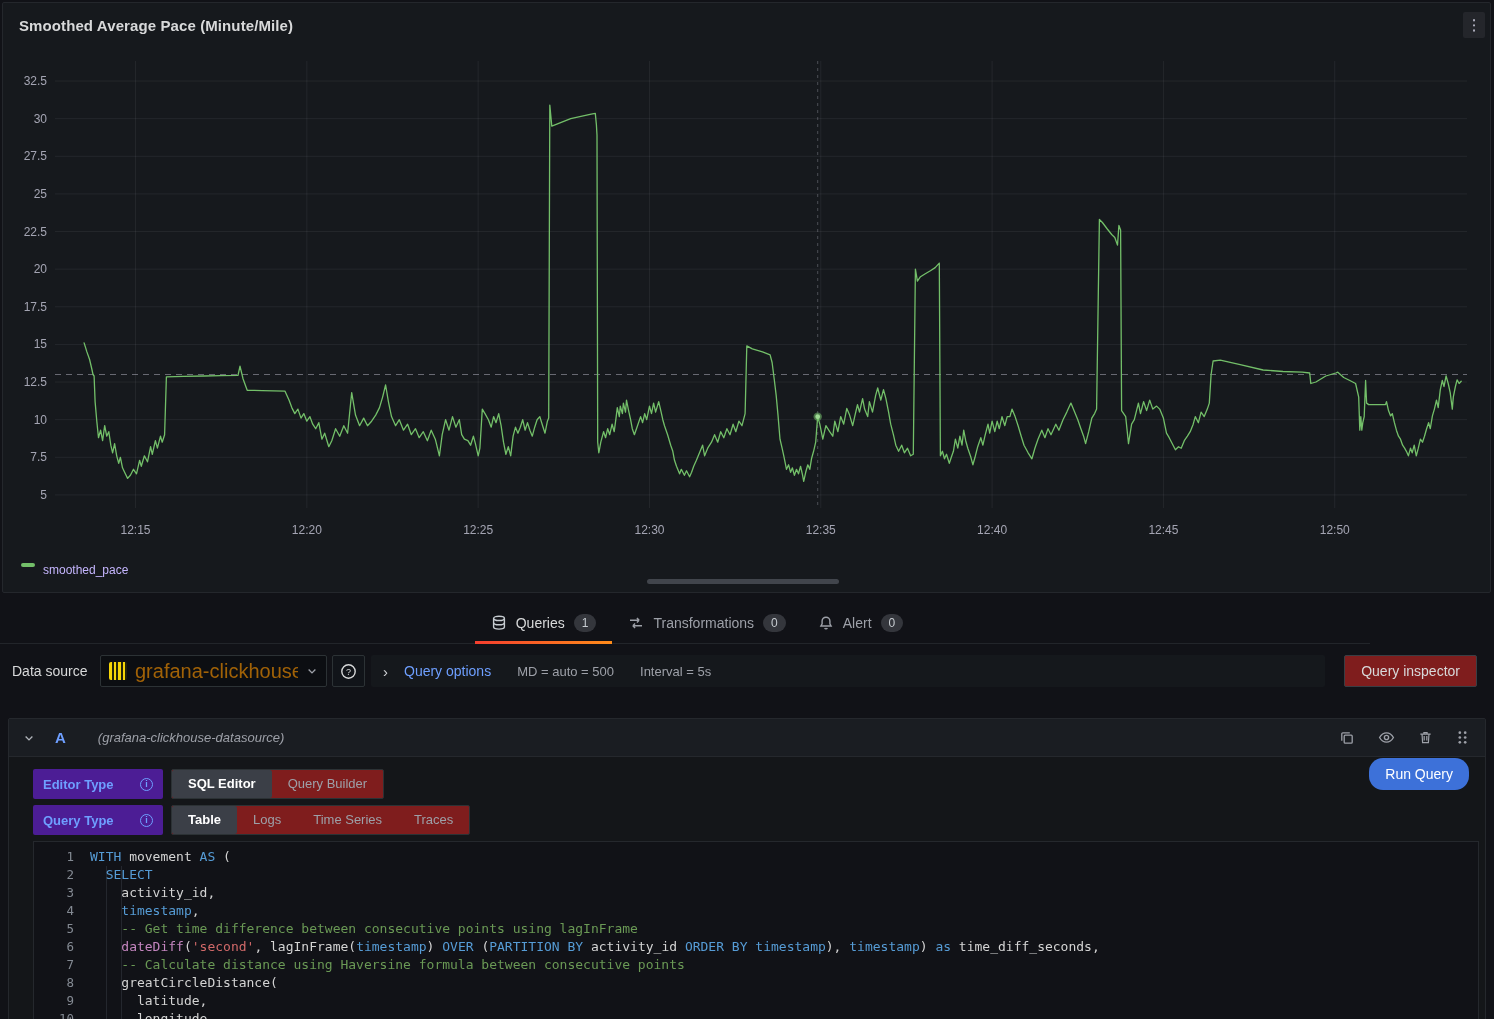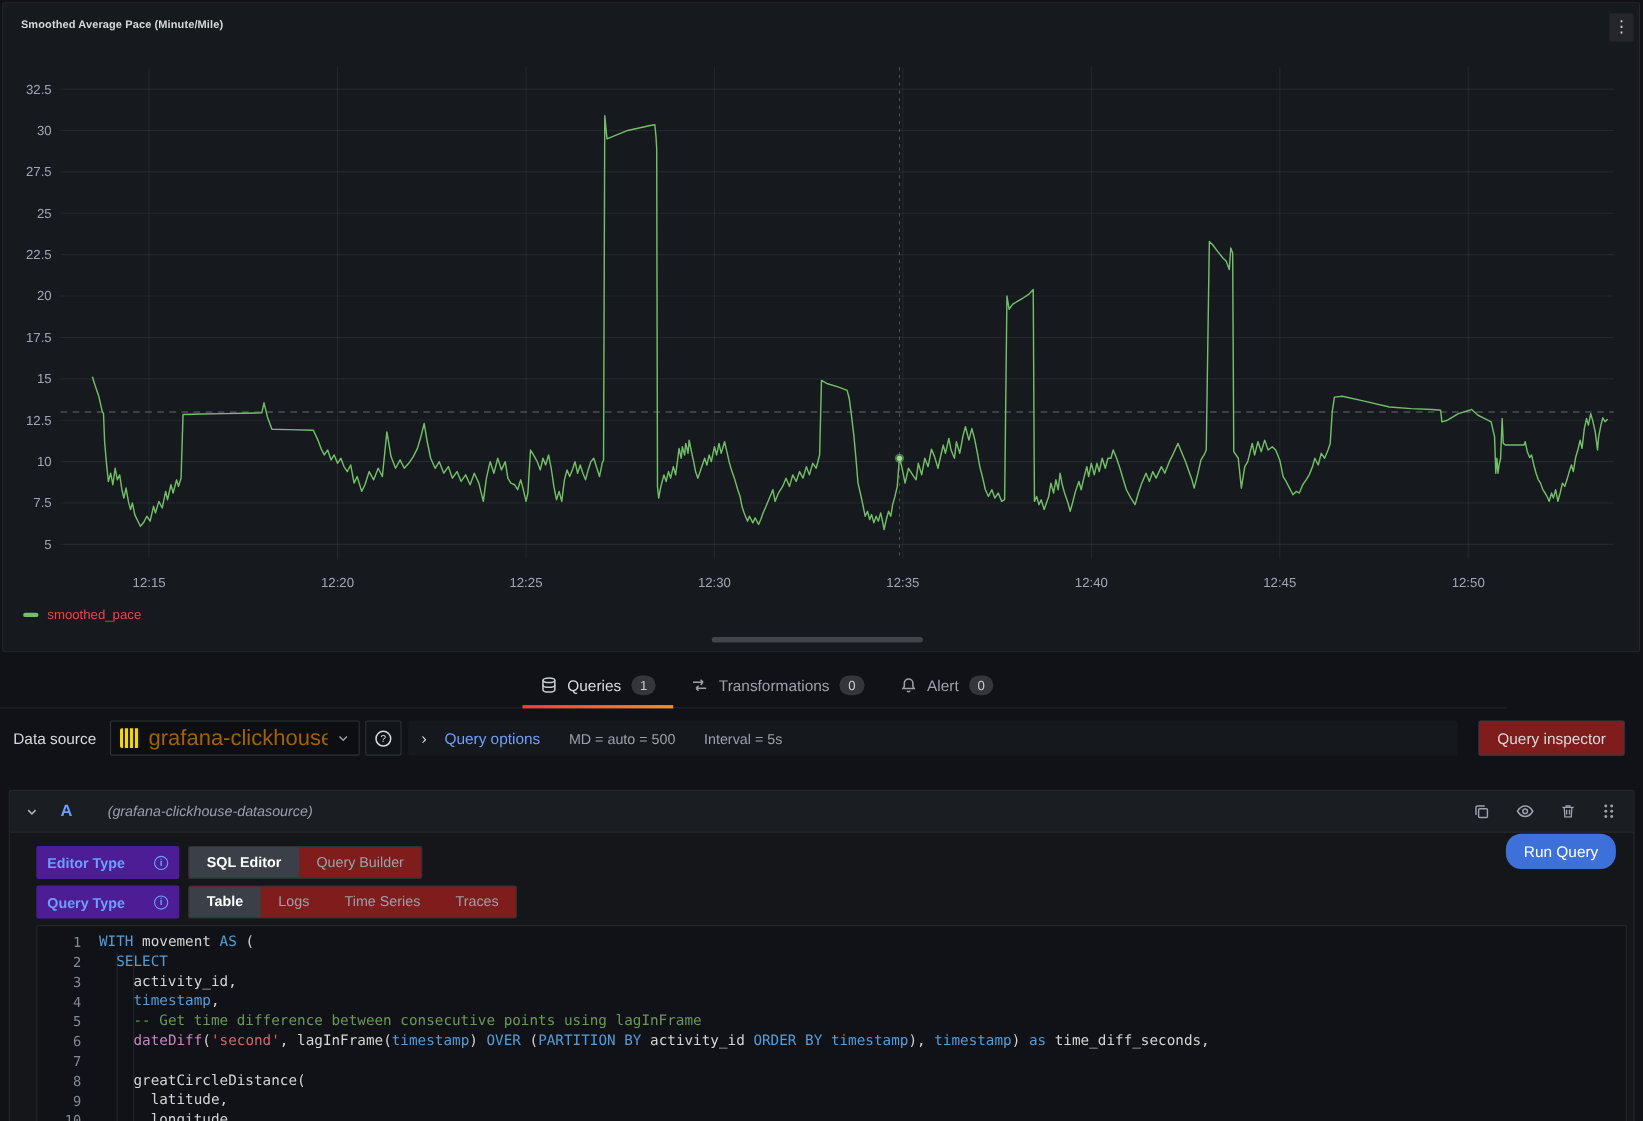--- a/index.html
+++ b/index.html
@@ -3,27 +3,27 @@
 <meta charset="utf-8">
 <style>
   * { margin:0; padding:0; box-sizing:border-box; }
   html,body { background:#0f1116; }
   body { font-family:"Liberation Sans", sans-serif; color:#ccccdc; }
   .page { position:relative; width:1494px; height:1019px; background:#111217; overflow:hidden; }
 
   
   .chart-panel { position:absolute; left:2px; top:2px; width:1489px; height:591px;
     background:#16191d; border:1px solid #24272c; border-radius:2px; }
-  .panel-title { position:absolute; left:16px; top:14px; font-size:10px; font-weight:700; color:#d8d9da; letter-spacing:.1px; }
+  .panel-title { position:absolute; left:16px; top:14px; font-size:15px; font-weight:700; color:#d8d9da; letter-spacing:.1px; }
   .kebab-btn { position:absolute; top:9px; right:5px; width:22px; height:26px; background:#24262b; color:#ccccdc;
     border:none; border-radius:2px; font-size:15px; line-height:26px; text-align:center; cursor:pointer; }
   #chart-holder { position:absolute; left:8px; top:50px; width:1472px; height:490px; }
   .legend-row { position:absolute; left:18px; top:549px; display:flex; align-items:center; gap:8px; }
   .legend-swatch { width:14px; height:4px; border-radius:2px; background:#73bf69; display:inline-block; }
-  .legend-label { font-size:12px; color:#ef4444; cursor:pointer; }
+  .legend-label { font-size:12px; color:#c4b5fd; cursor:pointer;margin-top:11px; }
   .resize-handle { position:absolute; left:644px; top:576px; width:192px; height:5px; background:#41454c; border-radius:3px; cursor:row-resize; }
 
   
   .tabs-bar { position:absolute; left:0; top:602px; width:1370px; height:42px; border-bottom:1px solid #22252a;
     display:flex; align-items:stretch; padding-left:24px;justify-content:center; }
   .tab { position:relative; display:flex; align-items:center; gap:9px; padding:0 16px; cursor:pointer; color:#9da0a8; }
   .tab .ticon { display:flex; color:#9da0a8; }
   .tab.active { color:#d8d9da; }
   .tab.active .ticon { color:#c7ccd1; }
   .tab .tlabel { font-size:14px; font-weight:500; }
@@ -300,21 +300,21 @@
             <div class="code-line">
               <span class="gutter-num">5</span>
               <span class="code-text"><span class="tok-t">    </span><span class="tok-c">-- Get time difference between consecutive points using lagInFrame</span></span>
             </div>
             <div class="code-line">
               <span class="gutter-num">6</span>
               <span class="code-text"><span class="tok-t">    </span><span class="tok-f">dateDiff</span><span class="tok-t">(</span><span class="tok-s">'second'</span><span class="tok-t">, lagInFrame(</span><span class="tok-k">timestamp</span><span class="tok-t">) </span><span class="tok-k">OVER</span><span class="tok-t"> (</span><span class="tok-k">PARTITION BY</span><span class="tok-t"> activity_id </span><span class="tok-k">ORDER BY</span><span class="tok-t"> </span><span class="tok-k">timestamp</span><span class="tok-t">), </span><span class="tok-k">timestamp</span><span class="tok-t">) </span><span class="tok-k">as</span><span class="tok-t"> time_diff_seconds,</span></span>
             </div>
             <div class="code-line">
               <span class="gutter-num">7</span>
-              <span class="code-text"><span class="tok-t">    </span></span>
+              <span class="code-text"><span class="tok-t">    </span><span class="tok-c">-- Calculate distance using Haversine formula between consecutive points</span></span>
             </div>
             <div class="code-line">
               <span class="gutter-num">8</span>
               <span class="code-text"><span class="tok-t">    greatCircleDistance(</span></span>
             </div>
             <div class="code-line">
               <span class="gutter-num">9</span>
               <span class="code-text"><span class="tok-t">      latitude,</span></span>
             </div>
             <div class="code-line">

